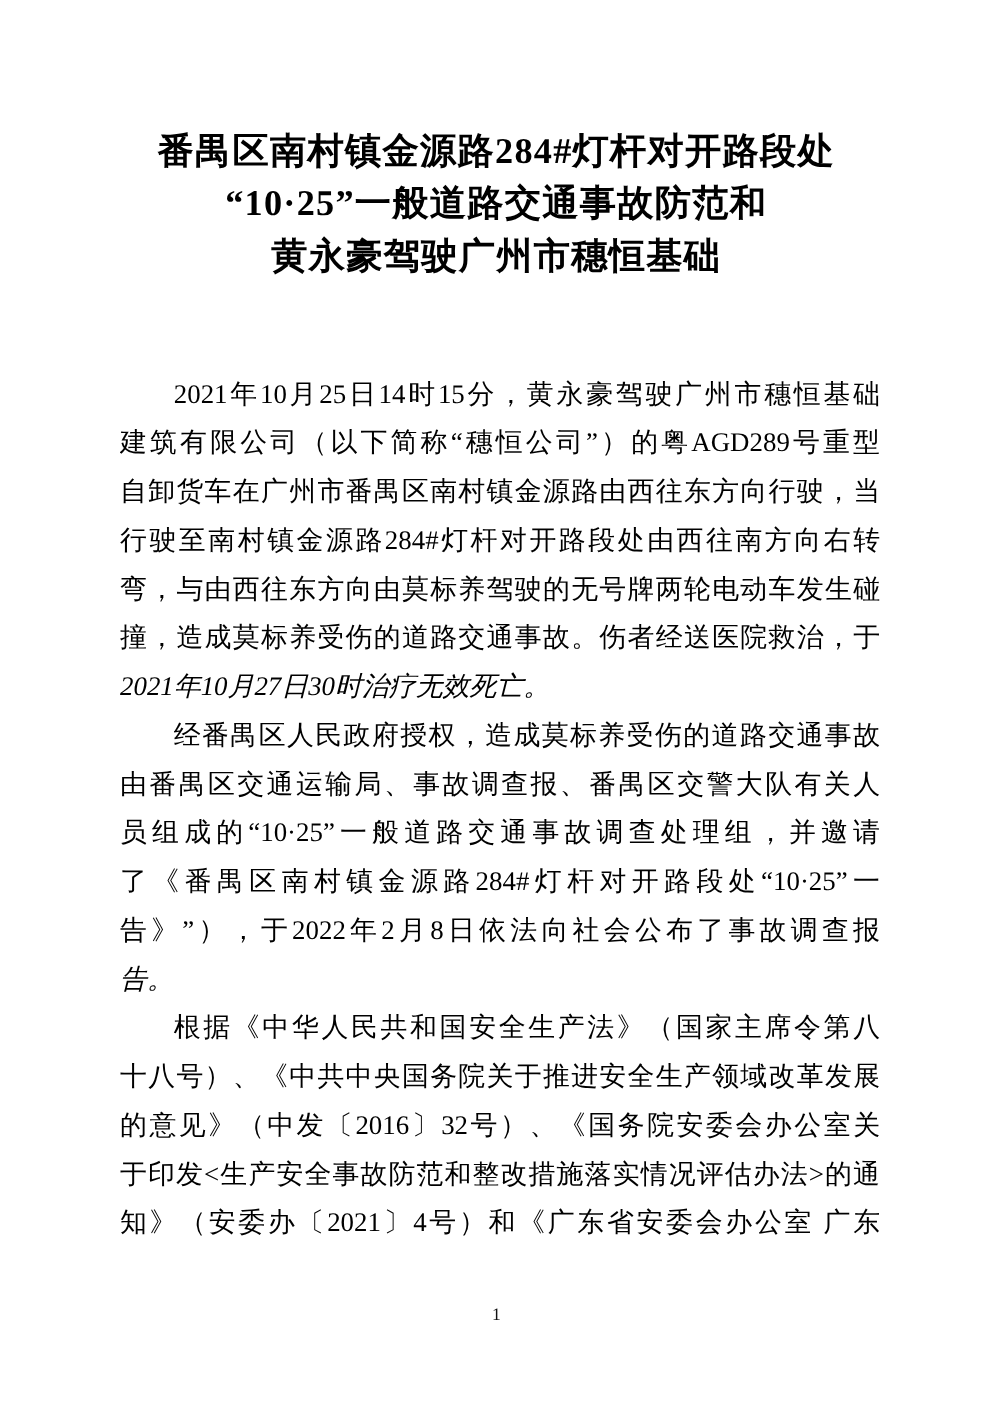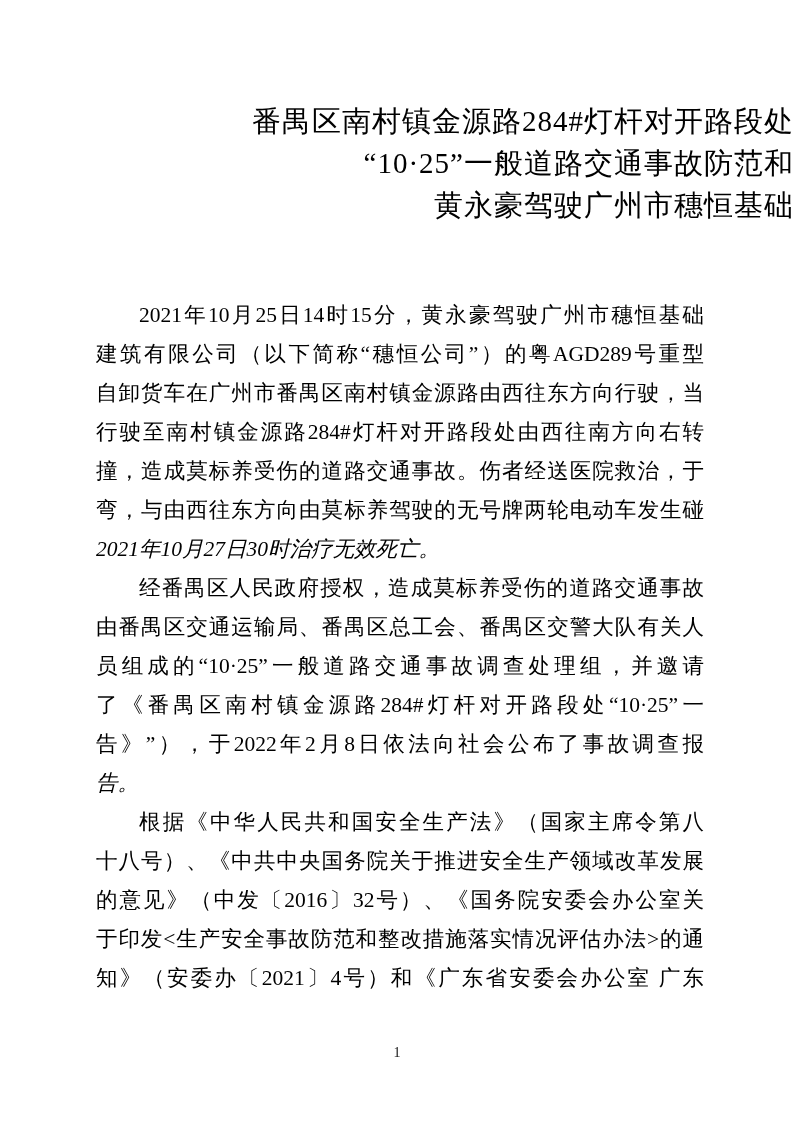--- a/index.html
+++ b/index.html
@@ -14,24 +14,24 @@
     background: #ffffff;
     color: #000000;
     font-family: "Liberation Serif", serif;
     overflow: hidden;
   }
   .doc-title {
     position: absolute;
     top: 100px;
     left: 0;
     width: 794px;
-    text-align: right;
+    text-align: center;
     font-size: 29px;
     line-height: 42px;
-    font-weight: normal;
+    font-weight: bold;
     letter-spacing: 1px;
   }
   .doc-body {
     position: absolute;
     top: 264px;
     left: 96px;
     width: 608px;
     font-size: 21.5px;
     margin-top: 32px;
   }
@@ -78,28 +78,28 @@
     <div class="title-line">黄永豪驾驶广州市穗恒基础</div>
   </div>
 
   <div class="doc-body">
 
     <div class="para">
       <div class="line indent">2021年10月25日14时15分，黄永豪驾驶广州市穗恒基础</div>
       <div class="line">建筑有限公司（以下简称“穗恒公司”）的粤AGD289号重型</div>
       <div class="line">自卸货车在广州市番禺区南村镇金源路由西往东方向行驶，当</div>
       <div class="line">行驶至南村镇金源路284#灯杆对开路段处由西往南方向右转</div>
+      <div class="line">弯，与由西往东方向由莫标养驾驶的无号牌两轮电动车发生碰</div>
       <div class="line">撞，造成莫标养受伤的道路交通事故。伤者经送医院救治，于</div>
-      <div class="line">弯，与由西往东方向由莫标养驾驶的无号牌两轮电动车发生碰</div>
       <div class="line para-end">2021年10月27日30时治疗无效死亡。</div>
     </div>
 
     <div class="para">
       <div class="line indent">经番禺区人民政府授权，造成莫标养受伤的道路交通事故</div>
-      <div class="line">由番禺区交通运输局、番禺区总工会、番禺区交警大队有关人</div>
+      <div class="line">由番禺区交通运输局、事故调查报、番禺区交警大队有关人</div>
       <div class="line">员组成的“10·25”一般道路交通事故调查处理组，并邀请</div>
       <div class="line">了《番禺区南村镇金源路284#灯杆对开路段处“10·25”一</div>
       <div class="line">告》”），于2022年2月8日依法向社会公布了事故调查报</div>
       <div class="line para-end">告。</div>
     </div>
 
     <div class="para">
       <div class="line indent">根据《中华人民共和国安全生产法》（国家主席令第八</div>
       <div class="line">十八号）、《中共中央国务院关于推进安全生产领域改革发展</div>
       <div class="line">的意见》（中发〔2016〕32号）、《国务院安委会办公室关</div>

